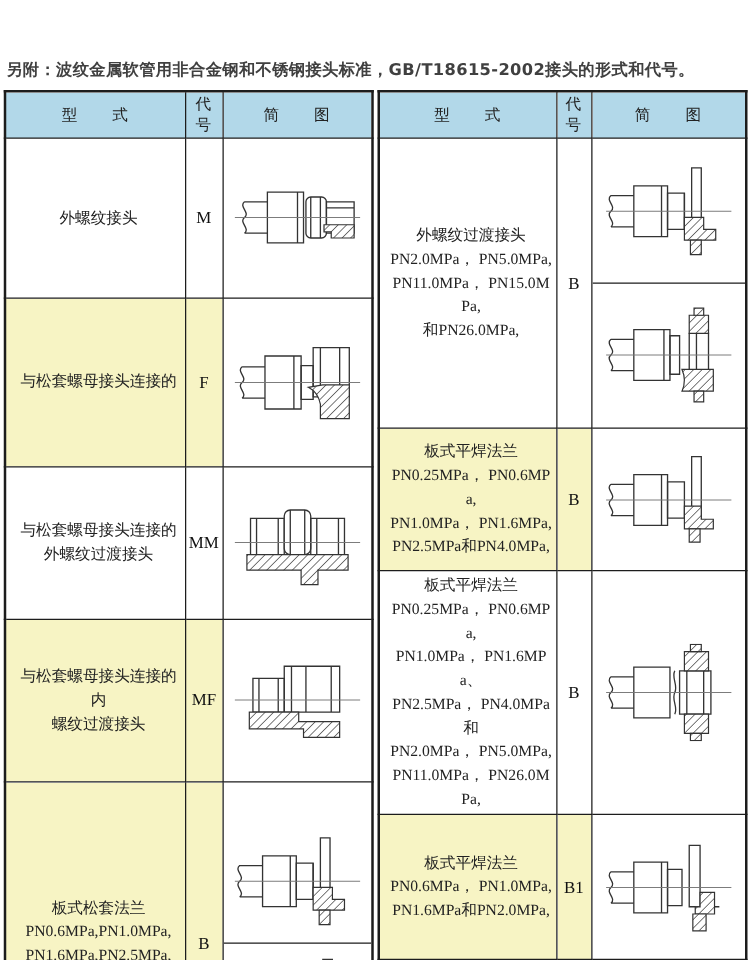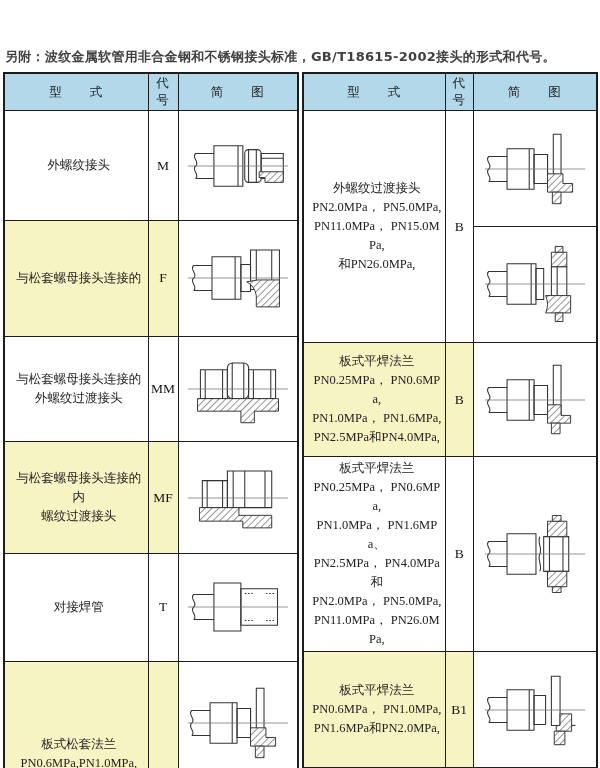--- a/index.html
+++ b/index.html
@@ -142,41 +142,20 @@
                       </pattern>
                     </defs>
                     <path d="M18 22 h26 v28 h-26 Z M23 22 V50 M39 22 V50" fill="none" stroke="#333" stroke-width="1.1"></path>
                     <path d="M44 12 h46 v38 h-46 Z M50 12 V50 M62 12 V50 M83 12 V50" fill="none" stroke="#333" stroke-width="1.1"></path>
                     <path d="M15 50 H56 V58 H90 V71 H60 V64 H15 Z" fill="url(#h4)" stroke="#333" stroke-width="1"></path>
                     <path d="M3 40 H107" fill="none" stroke="#777" stroke-width="0.8"></path>
                   </svg></div>
               </div>
             </td>
         </tr>
-        <tr style="height:97px">
-          <td class="type">对接焊管</td>
-          <td class="code">T</td>
-          <td class="diag">
-              <div class="diag-stack">
-                <div class="diag-item"><svg viewBox="0 0 110 80" width="106" height="78" xmlns="http://www.w3.org/2000/svg">
-                    <defs>
-                      <pattern id="h5" width="5" height="5" patternUnits="userSpaceOnUse" patternTransform="rotate(45)">
-                        <rect width="5" height="5" fill="#fff"></rect>
-                        <line x1="0" y1="0" x2="0" y2="5" stroke="#555" stroke-width="1.3"></line>
-                      </pattern>
-                    </defs>
-                    <path d="M30 27 H9 M30 53 H9 M9 27 c-5 4 5 9 0 13 c-5 4 5 9 0 13" fill="none" stroke="#333" stroke-width="1.1"></path>
-                    <path d="M30 15 h28 v50 h-28 Z" fill="none" stroke="#333" stroke-width="1.1"></path>
-                    <path d="M58 21 h38 v38 h-38 Z" fill="none" stroke="#333" stroke-width="1.1"></path>
-                    <path d="M62 26 H72 M84 26 H94 M62 54 H72 M84 54 H94" fill="none" stroke="#333" stroke-width="1.1" stroke-dasharray="1.6 1.8"></path>
-                    <path d="M3 40 H107" fill="none" stroke="#777" stroke-width="0.8"></path>
-                  </svg></div>
-              </div>
-            </td>
-        </tr>
         <tr style="height:202px" class="hl">
           <td class="type">板式松套法兰
 PN0.6MPa,PN1.0MPa,
 PN1.6MPa,PN2.5MPa,
 和PN4.0MPa</td>
           <td class="code">B</td>
           <td class="diag">
               <div class="diag-stack full" style="height: 199px;">
                 <div class="diag-item">
                   <svg viewBox="0 0 110 80" width="106" height="78" xmlns="http://www.w3.org/2000/svg">

